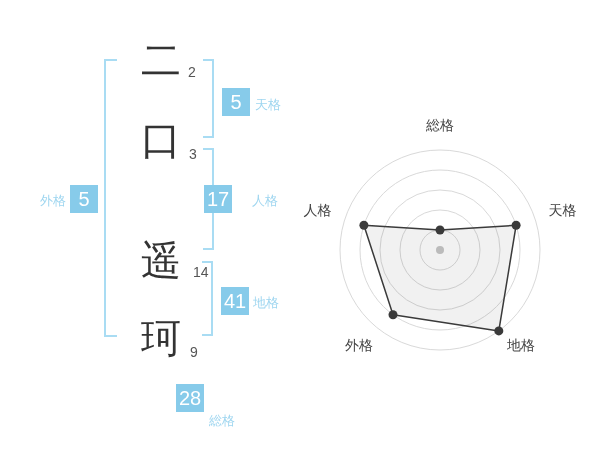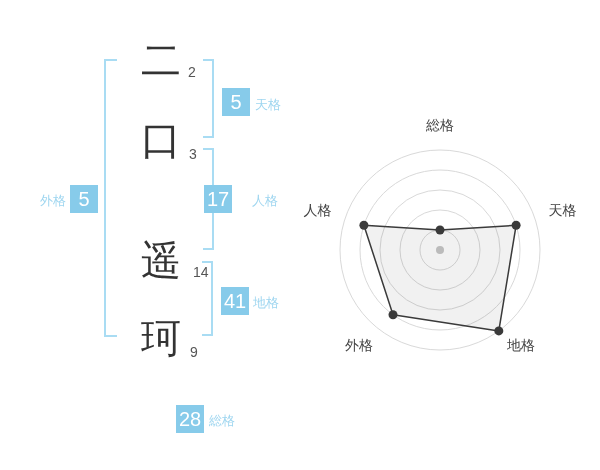--- a/index.html
+++ b/index.html
@@ -65,21 +65,21 @@
     color: #ffffff;
     font-size: 20px;
     display: flex;
     align-items: center;
     justify-content: center;
   }
   .badge-ten { left: 222px; top: 88px; }
   .badge-jin { left: 204px; top: 185px; }
   .badge-gai { left: 70px;  top: 185px; }
   .badge-chi { left: 221px; top: 287px; }
-  .badge-sou { left: 176px; top: 405px; }
+  .badge-sou { left: 176px; top: 384px; }
 
   .kaku-label {
     font-size: 13px;
     color: #9FD6F0;
     white-space: nowrap;
   }
   .label-ten { left: 255px; top: 96px; }
   .label-jin { left: 252px; top: 192px; }
   .label-gai { left: 40px;  top: 192px; width: 26px; text-align: right; }
   .label-chi { left: 253px; top: 294px; }

